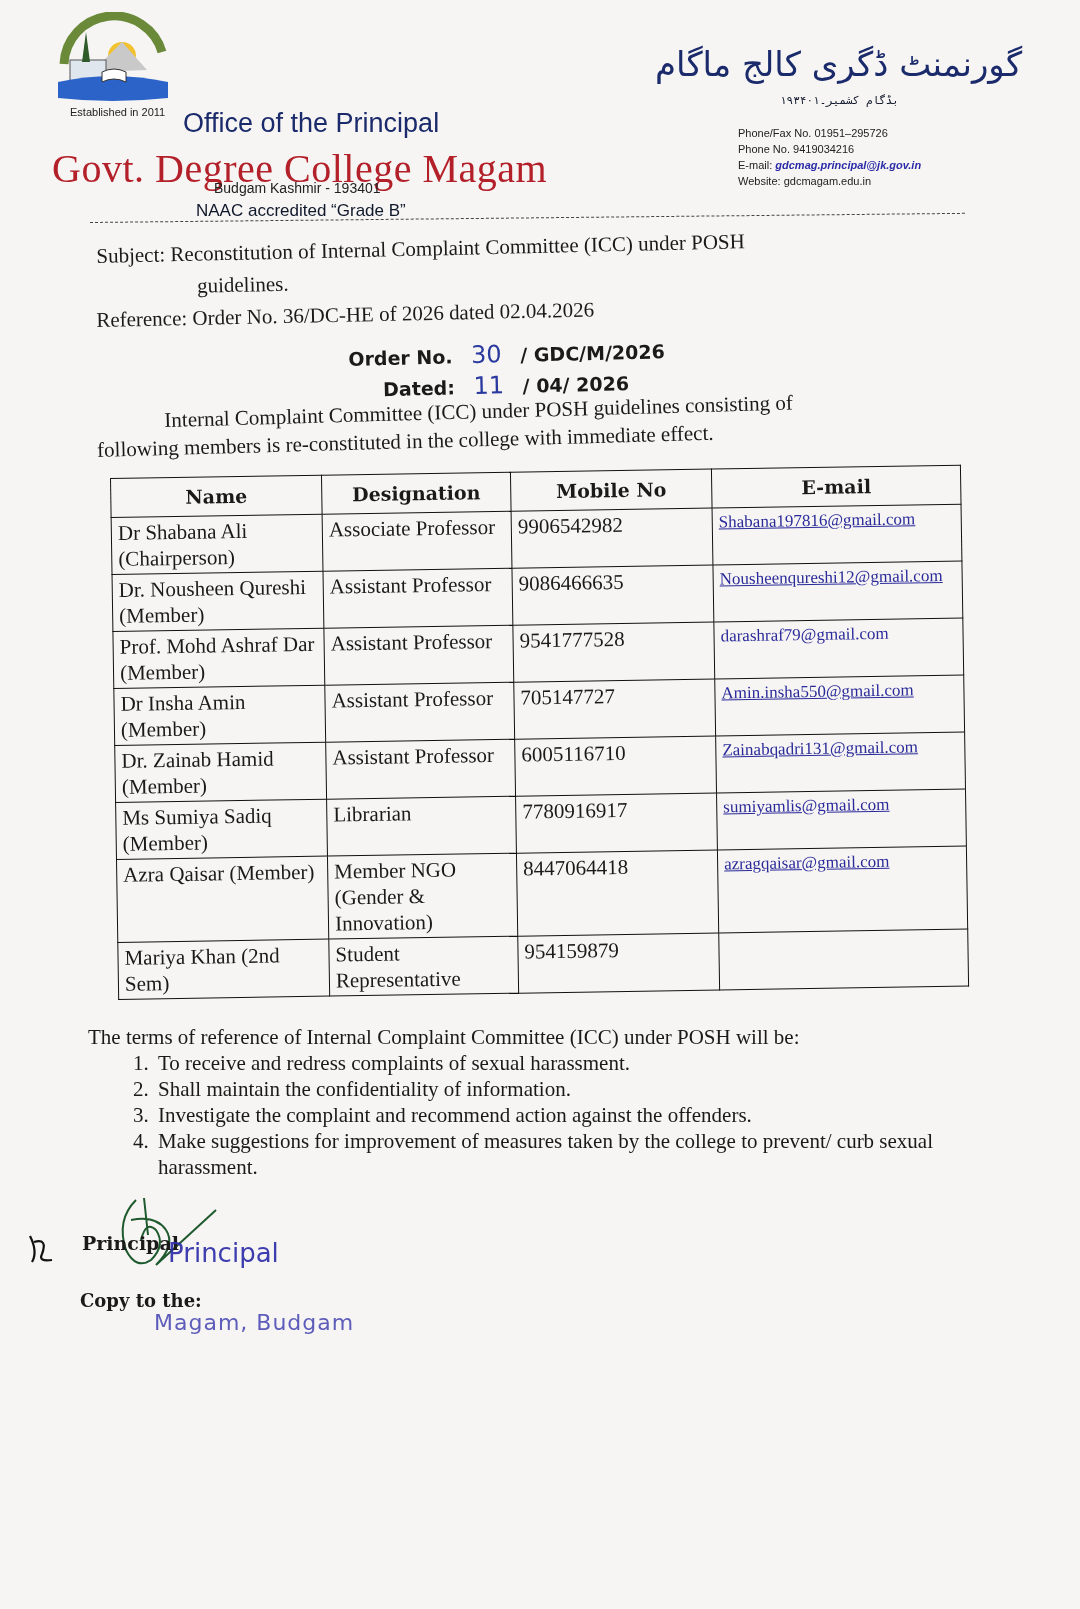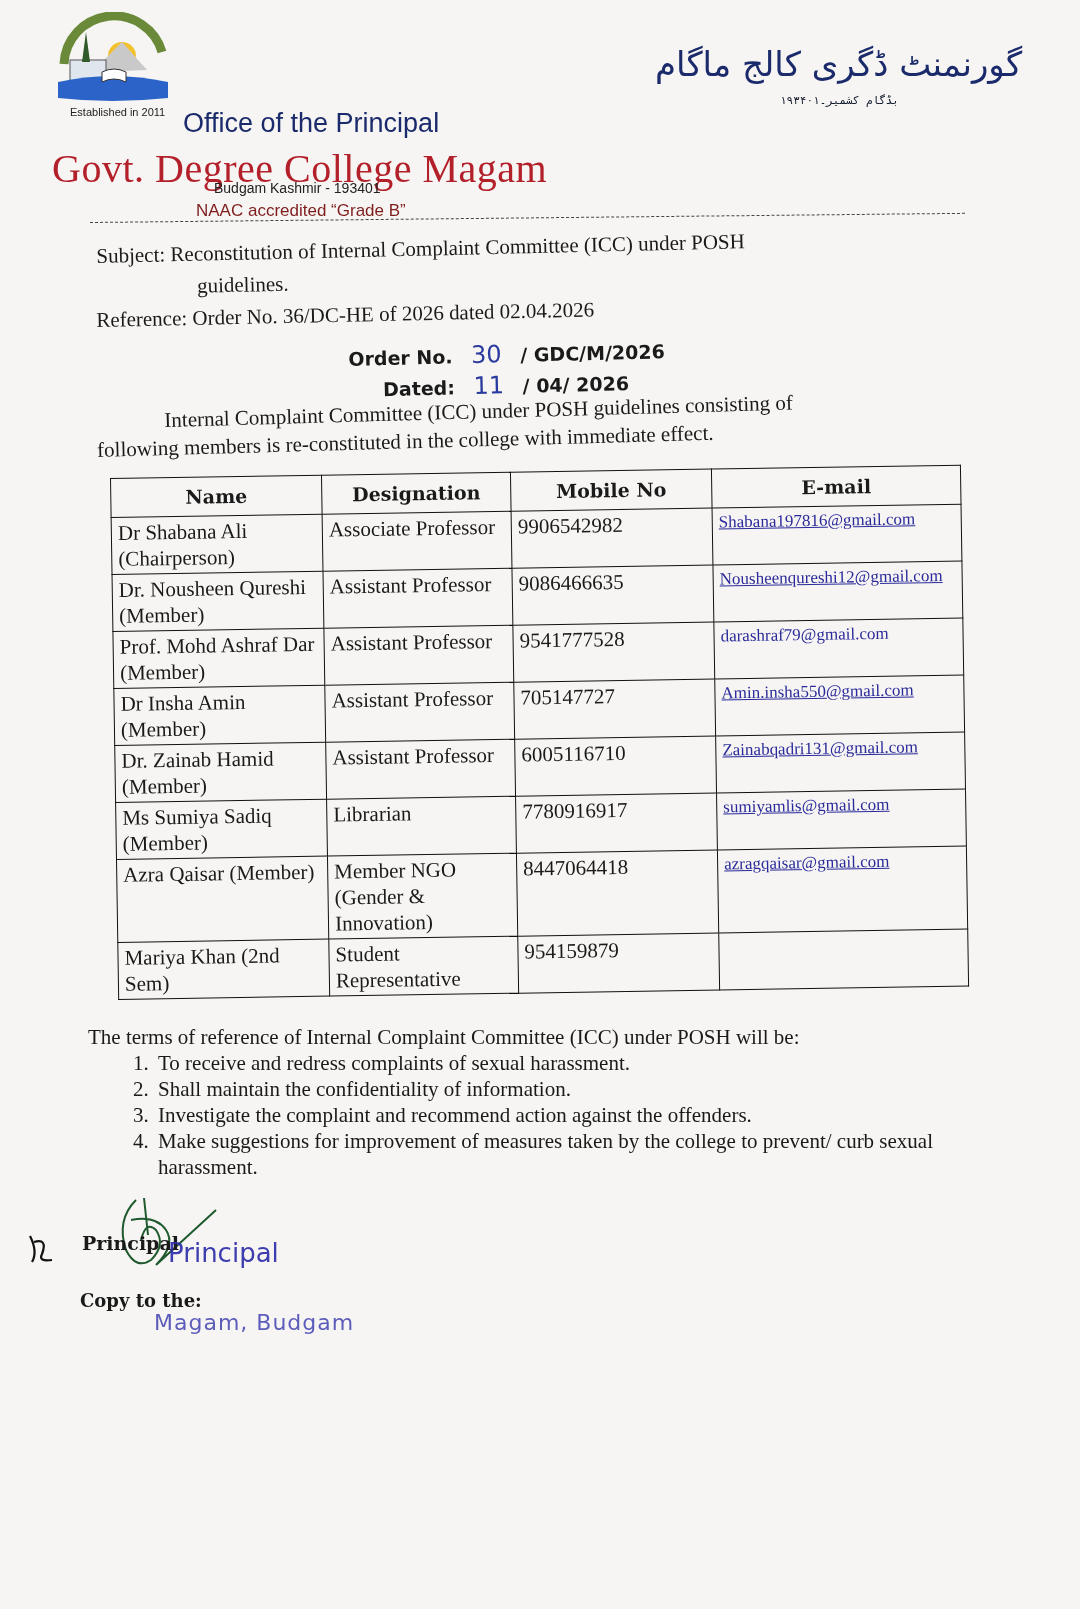--- a/index.html
+++ b/index.html
@@ -14,21 +14,21 @@
   .abs { position: absolute; }
 
   
   .logo {
     left: 52px; top: 12px; width: 122px; height: 92px;
   }
   .est { left: 70px; top: 106px; font-family: "Liberation Sans", sans-serif; font-size: 11px; color: #222; }
   .office { left: 165px; top: 108px; font-family: "Liberation Sans", sans-serif; font-size: 27px; color: #1a2a6b; margin-left: 18px; }
   .college { left: 52px; top: 145px; font-family: "Liberation Serif", serif; font-size: 40px; color: #b3202a; letter-spacing: 0.5px; }
   .addr { left: 214px; top: 180px; font-family: "Liberation Sans", sans-serif; font-size: 14px; color: #222; }
-  .naac { left: 196px; top: 201px; font-family: "Liberation Sans", sans-serif; font-size: 17px; color: #7f1d1d; }
+  .naac { left: 196px; top: 201px; font-family: "Liberation Sans", sans-serif; font-size: 17px; color: #0f172a; }
   .urdu1 { left: 655px; top: 44px; font-size: 34px; color: #1a2a6b; direction: rtl; font-family: "DejaVu Sans", sans-serif; }
   .urdu2 { left: 780px; top: 94px; font-size: 11px; color: #0f172a; direction: rtl; font-family: Liberation Mono, monospace; }
   .contact { left: 738px; top: 125px; font-family: "Liberation Sans", sans-serif; font-size: 11px; line-height: 16px; color: #222; }
   .contact .mail { color: #2a2aa8; font-weight: bold; font-style: italic; }
   .rule { left: 90px; top: 222px; width: 875px; border-top: 1.5px dashed #444; transform: rotate(-0.6deg); transform-origin: left; }
 
   
   .body-text { font-family: "Liberation Serif", serif; font-size: 21px; color: #1a1a1a; }
   .subject { left: 96px; top: 240px; width: 860px; transform: rotate(-1.3deg); transform-origin: left top; line-height: 32px; }
   .subject .indent { padding-left: 100px; display: block; }
@@ -82,20 +82,29 @@
   <div class="abs est">Established in 2011</div>
 
   <div class="abs office">Office of the Principal</div>
   <div class="abs college">Govt. Degree College Magam</div>
   <div class="abs addr">Budgam Kashmir - 193401</div>
   <div class="abs naac">NAAC accredited “Grade B”</div>
 
   <div class="abs urdu1">گورنمنٹ ڈگری کالج ماگام</div>
   <div class="abs urdu2">بڈگام کشمیر۔۱۹۳۴۰۱</div>
 
+  <div class="abs contact">
+    <div>Phone/Fax No. 01951–295726</div>
+    <div>Phone No. 9419034216</div>
+    <div>
+      <span>E-mail:</span>
+      <span class="mail">gdcmag.principal@jk.gov.in</span>
+    </div>
+    <div>Website: gdcmagam.edu.in</div>
+  </div>
 
   <div class="abs rule"></div>
 
   <div class="abs body-text subject">
     <span>Subject:</span>
     <span>Reconstitution of Internal Complaint Committee (ICC) under POSH</span>
     <span class="indent">guidelines.</span>
   </div>
   <div class="abs body-text reference">Reference: Order No. 36/DC-HE of 2026 dated 02.04.2026</div>
 

